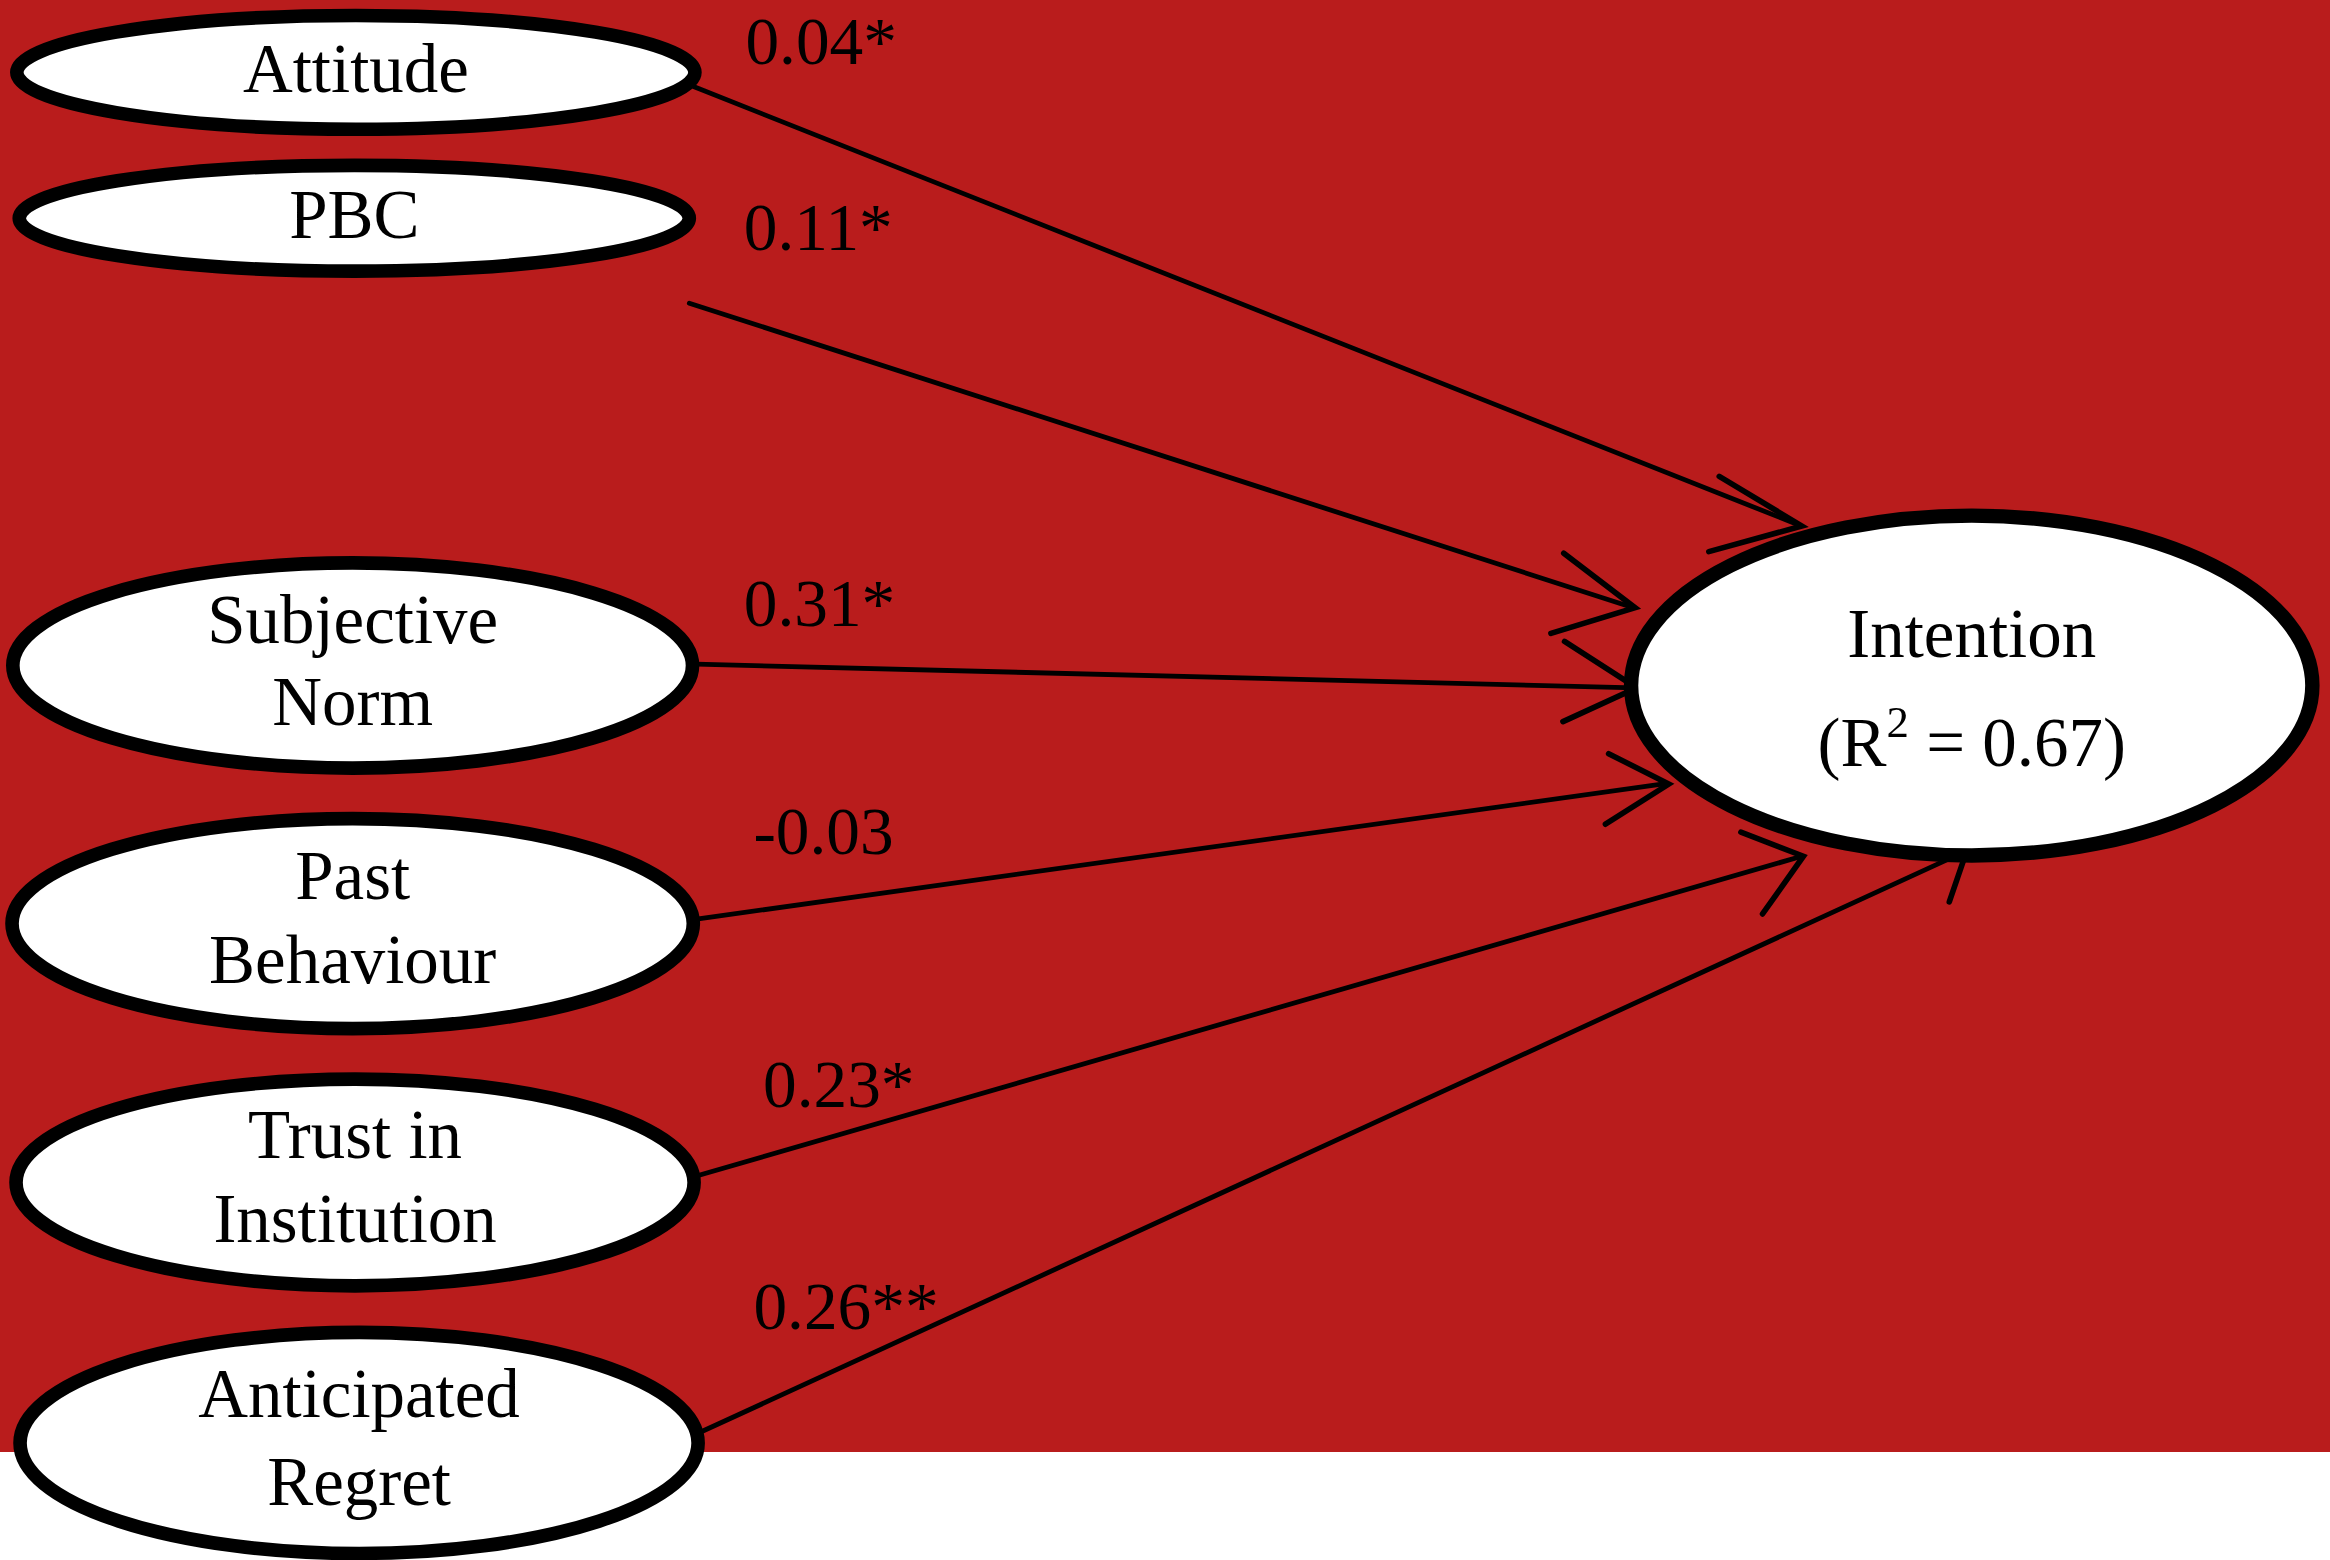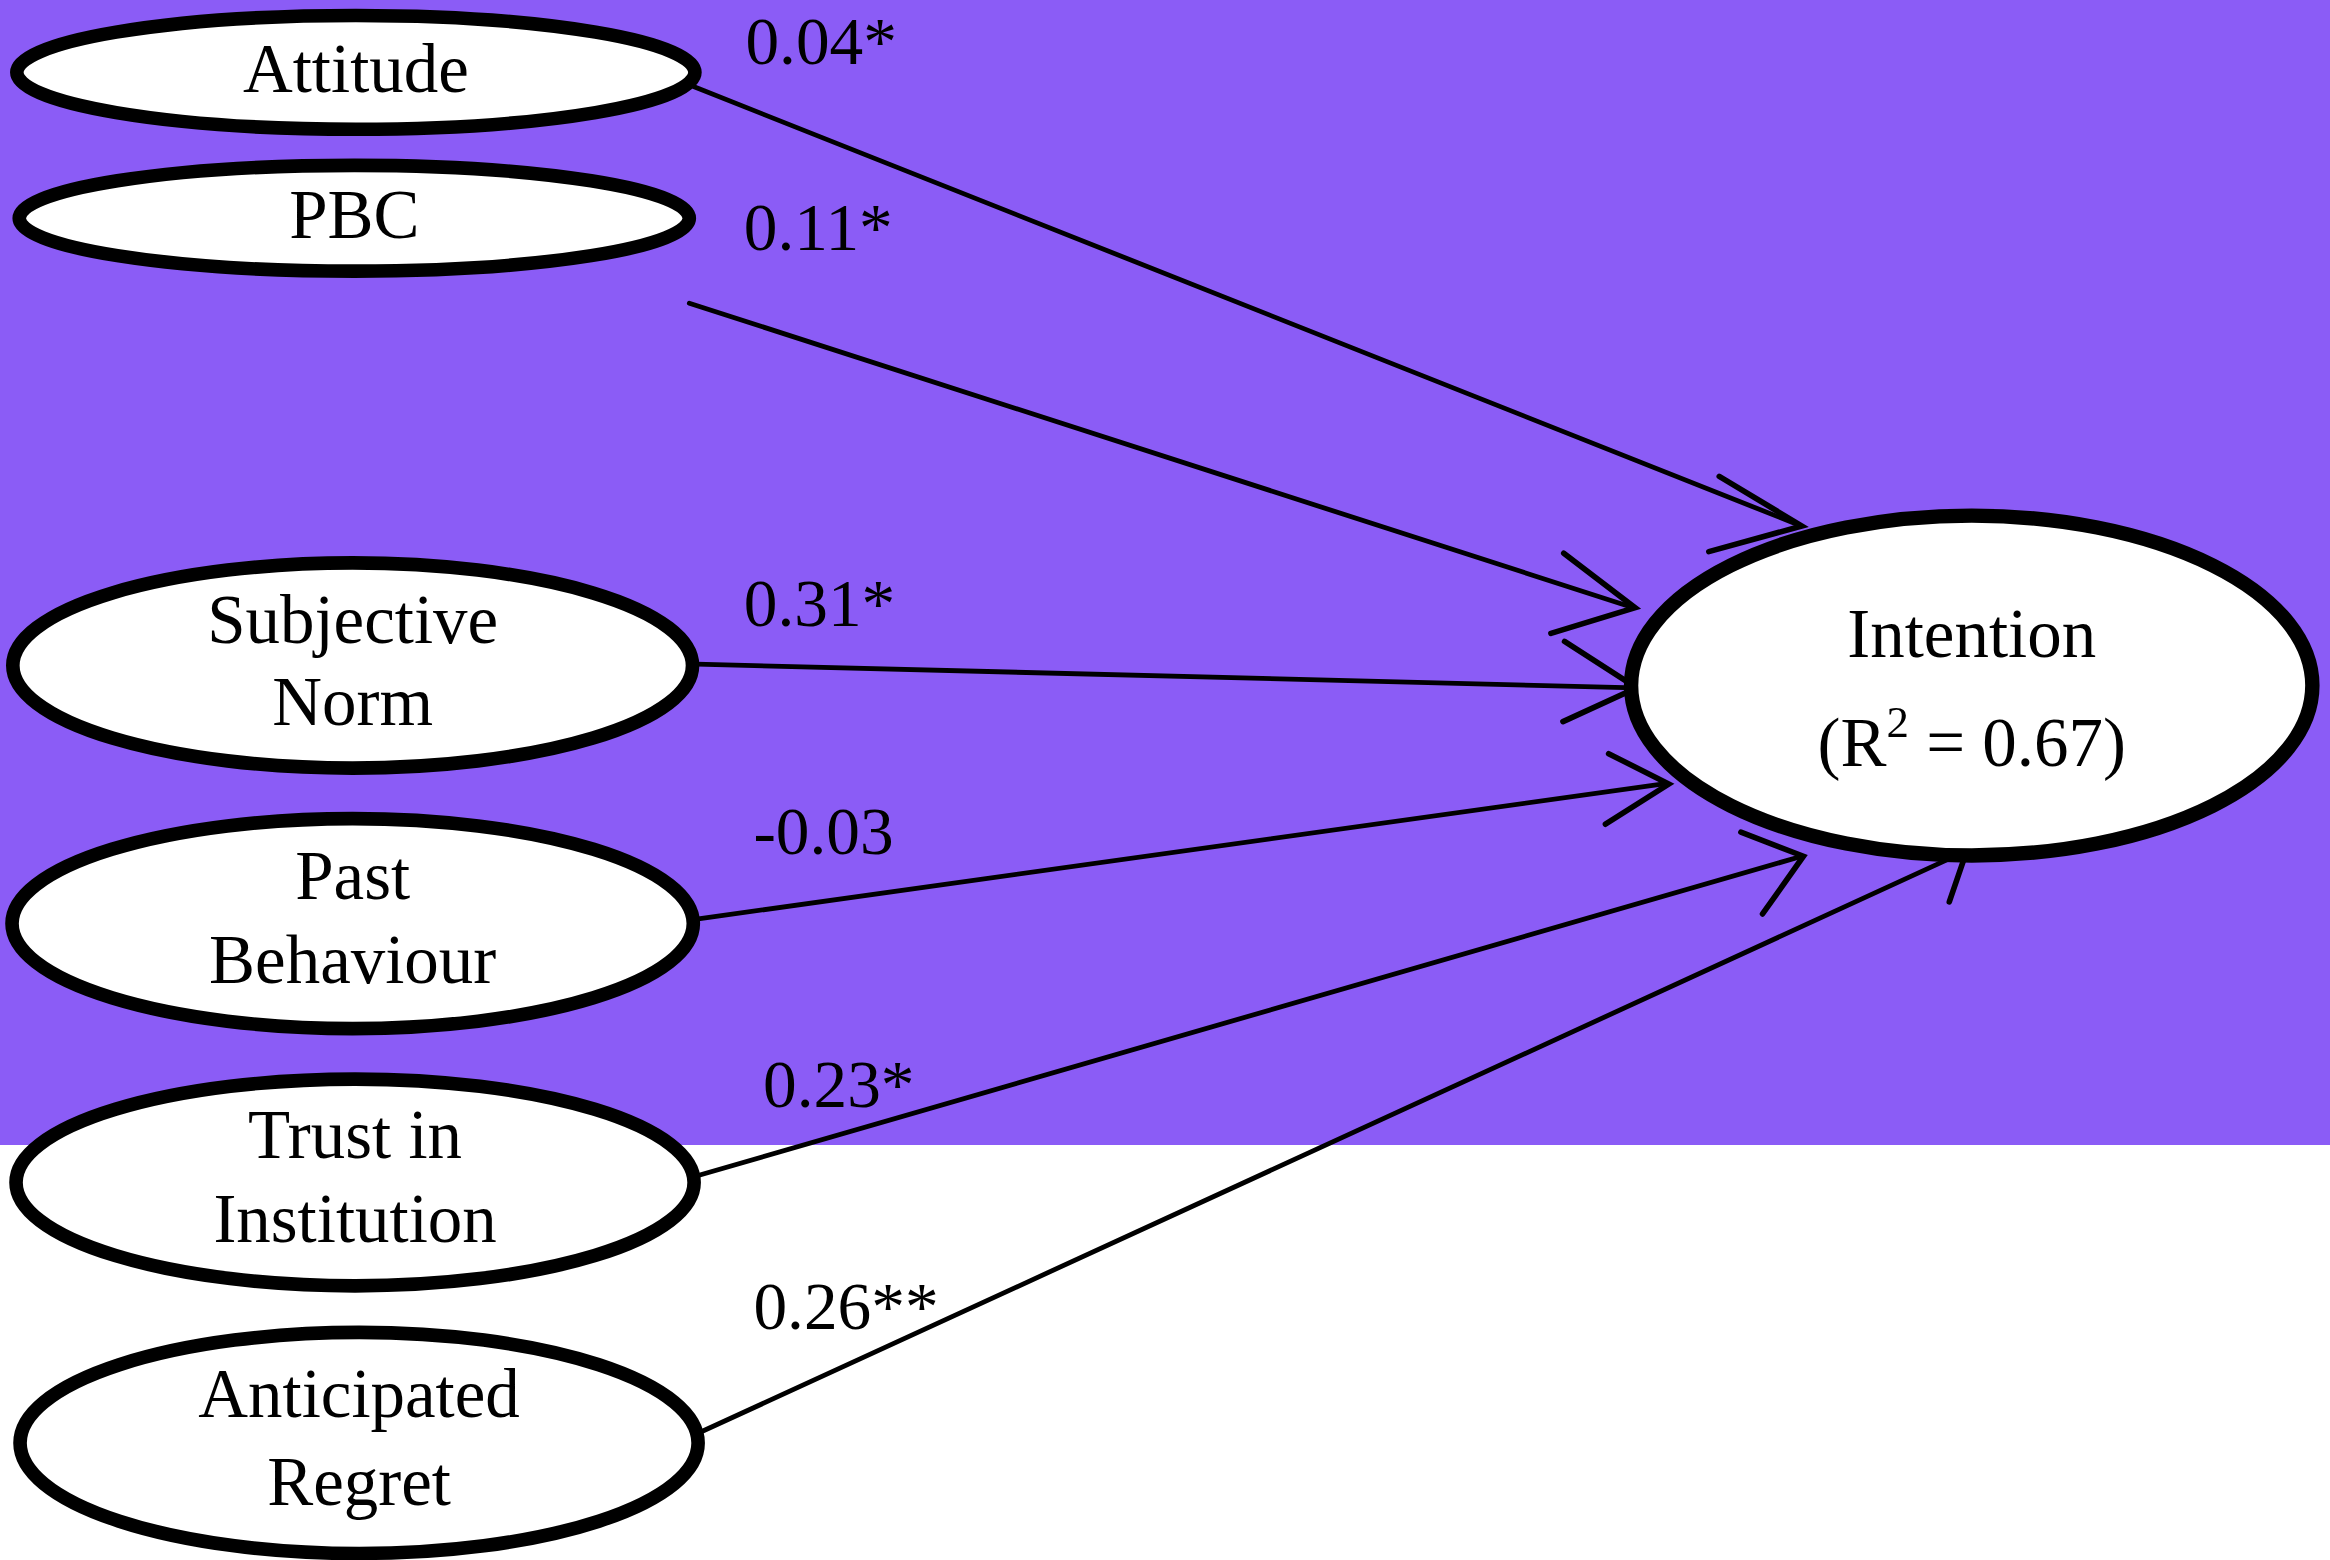--- a/index.html
+++ b/index.html
@@ -10,22 +10,22 @@
   }
   body {
     font-family: "Liberation Serif", "DejaVu Serif", serif;
     width: 2330px;
     height: 1561px;
     overflow: hidden;
   }
   #diagram-root {
     position: relative;
     width: 2330px;
-    height: 1145px;
-    background: #8b5cf6;
+    height: 1452px;
+    background: #b91c1c;
   }
   svg.canvas {
     position: absolute;
     left: 0;
     top: 0;
     width: 2330px;
     height: 1561px;
   }
   .node-ellipse {
     fill: #ffffff;

